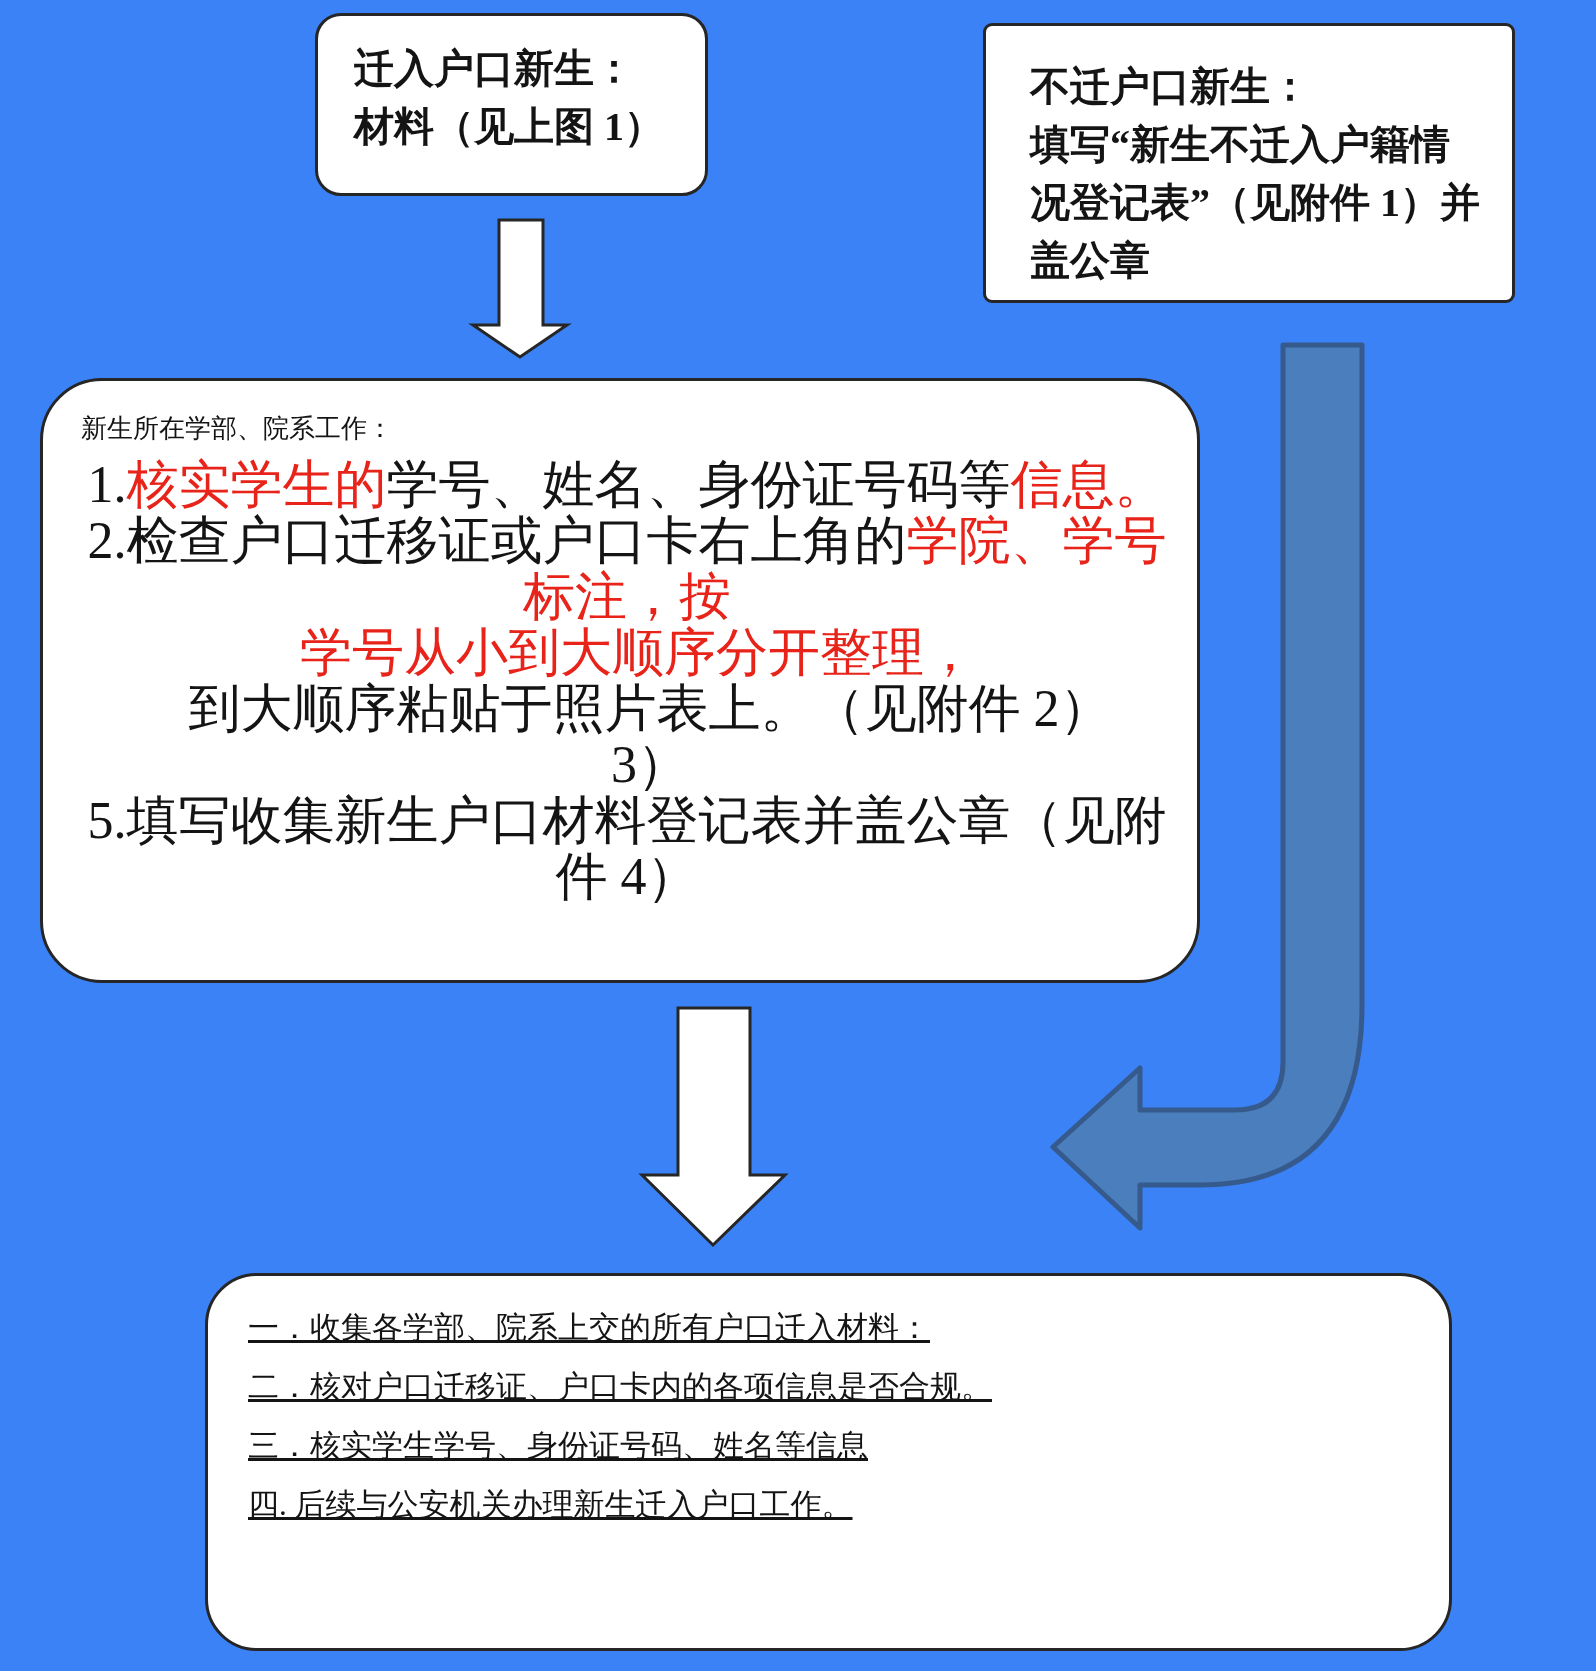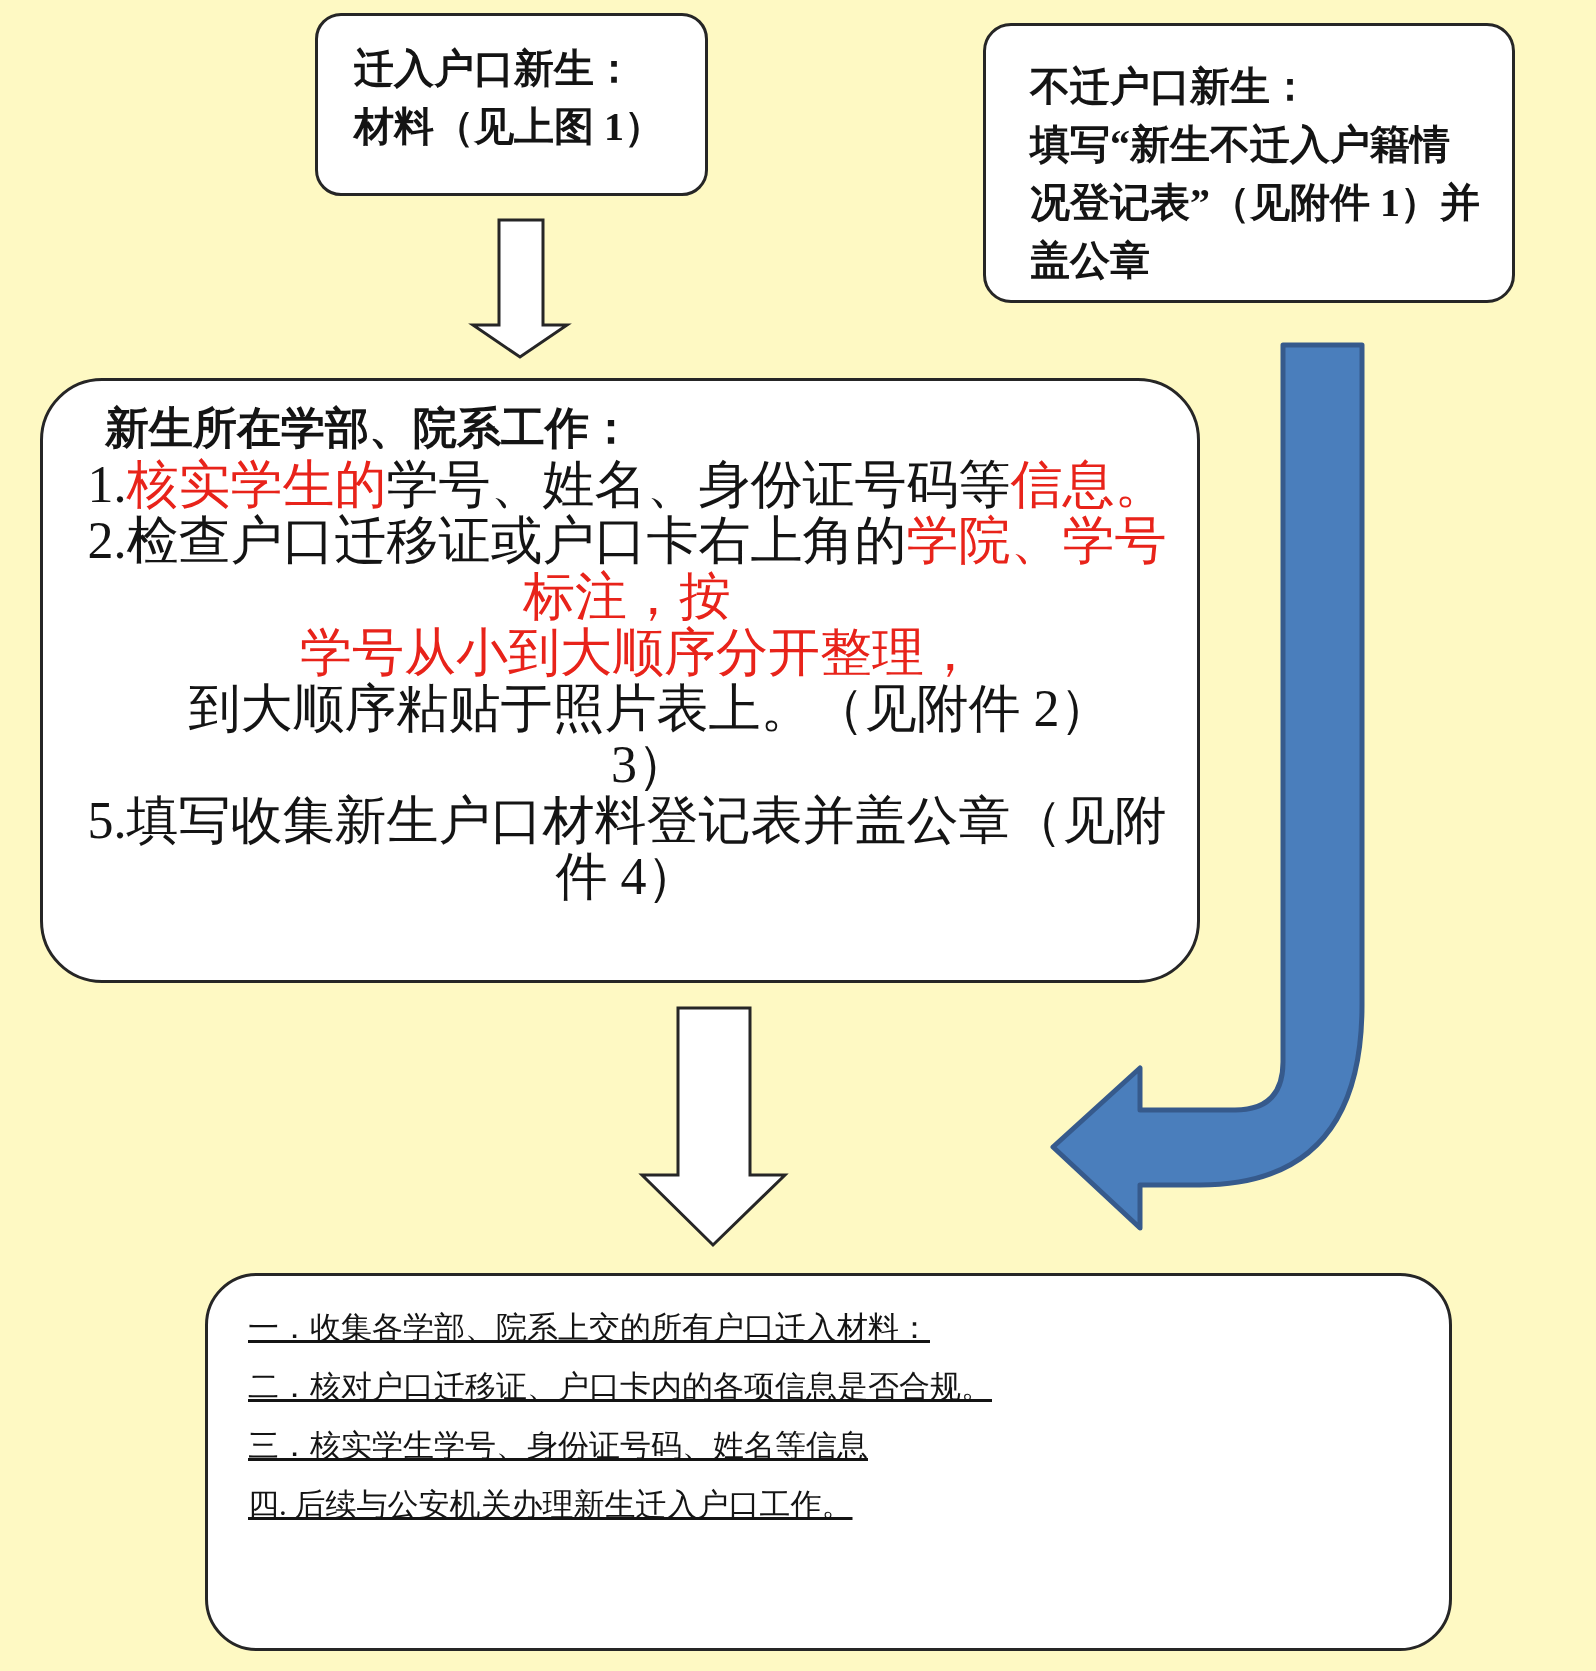--- a/index.html
+++ b/index.html
@@ -1,29 +1,29 @@
 <!DOCTYPE html>
 <html style="--red-text: #e8231a; --arrow-blue-fill: #4a7ebc; --arrow-blue-stroke: #365a8c; --box-border: #262626;"><head>
 <meta charset="utf-8">
 <style>
   html,body{margin:0;padding:0;background:#ffffff;}
   .canvas{
-    position:relative;width:1596px;height:1671px;background:#fef9c3;
+    position:relative;width:1596px;height:1671px;background:#3b82f6;
     font-family:"Liberation Serif","DejaVu Serif",serif;color:#141414;overflow:hidden;
   }
   .box{
     position:absolute;border:3px solid #262626;background:#ffffff;box-sizing:border-box;
   }
   .box-top-left  {left:315px;top:13px;  width:393px; height:183px;border-radius:26px;padding:24px 18px 0 36px;}
-  .box-top-right {left:983px;top:23px;  width:532px; height:280px;border-radius:28px;padding:32px 20px 0 44px;}
+  .box-top-right {left:983px;top:23px;  width:532px; height:280px;border-radius:9px;padding:32px 20px 0 44px;}
   .box-middle    {left:40px; top:378px; width:1160px;height:605px;border-radius:62px;padding:20px 24px 0 38px;}
   .box-bottom    {left:205px;top:1273px;width:1247px;height:378px;border-radius:52px;padding:22px 24px 0 40px;}
   .pre{white-space:pre-line;}
   .title-text{font-size:40px;line-height:58px;font-weight:bold;}
-  .heading{font-size:44px;line-height:56px;font-weight:bold;margin-left:24px;}
+  .heading{font-size:26px;line-height:56px;font-weight:normal;}
   .box-middle .line{font-size:52px;line-height:56px;text-align:center;}
   .indent1{padding-left:22px;}
   .indent2{padding-left:46px;}
   .red{color:var(--red-text,#e8231a);}
   .b{font-weight:normal;}
   .box-bottom .heading{line-height:58px;}
   .box-bottom .item{font-size:31px;line-height:59px;text-decoration:underline;}
   svg.arrow-layer{position:absolute;left:0;top:0;pointer-events:none;}
   .hollow-arrow{fill:#ffffff;stroke:#262626;stroke-width:3;stroke-linejoin:miter;}
   .blue-arrow{fill:var(--arrow-blue-fill,#4a7ebc);stroke:var(--arrow-blue-stroke,#365a8c);stroke-width:5;stroke-linejoin:round;}

